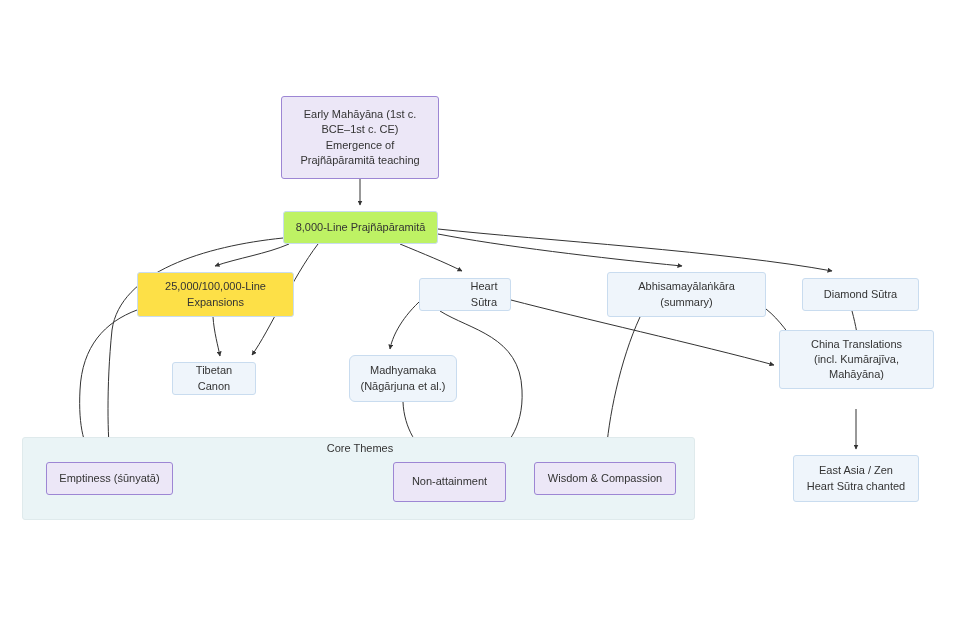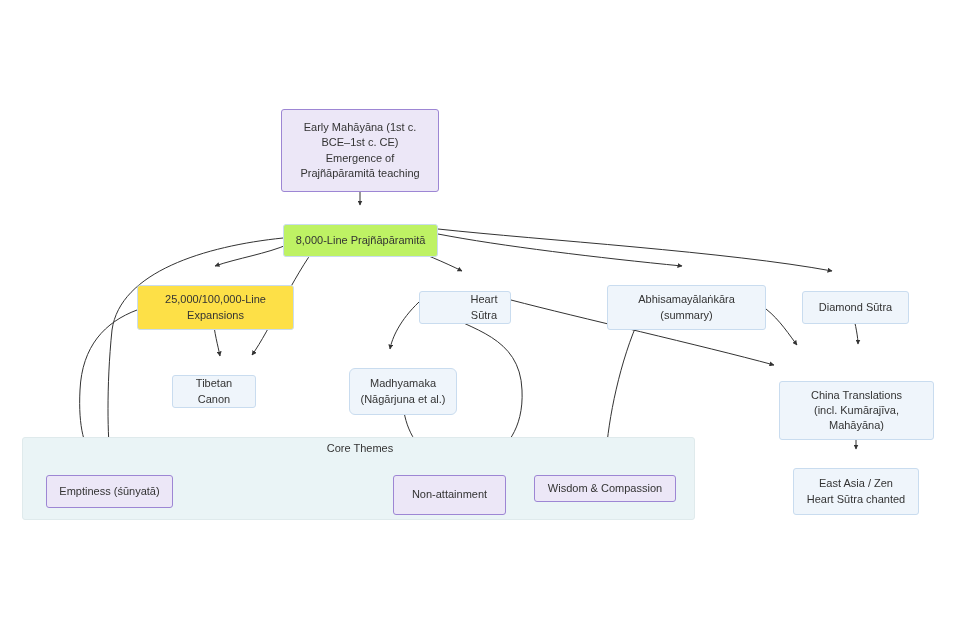--- a/index.html
+++ b/index.html
@@ -17,21 +17,20 @@
   .cluster-label{
     position:absolute;font-size:11px;color:#333333;white-space:nowrap;
     transform:translateX(-50%);
   }
   .node{
     position:absolute;box-sizing:border-box;
     display:flex;align-items:center;justify-content:center;
     text-align:center;border-radius:3px;
     font-size:11px;line-height:1.38;color:#333333;
     padding:4px 8px;
-    margin-top:13px;
   }
   .node.blue{background:#eff5fb;border:1px solid #c9dcef;}
   .node.purple{background:#ece7f7;border:1px solid #9d86d4;}
   .node span{display:block;}
 </style>
 </head>
 <body>
 
 <div id="stage">
 
@@ -90,54 +89,54 @@
         <div>
           <span>Heart Sūtra</span>
         </div>
       </div>
       <div class="node blue" style="left: 607px; top: 272px; width: 159px; height: 45px; background: rgb(239, 245, 251); border-color: rgb(201, 220, 239);">
         <div>
           <span>Abhisamayālaṅkāra</span>
           <span>(summary)</span>
         </div>
       </div>
-      <div class="node blue" style="left: 802px; top: 278px; width: 107px; height: 33px; background: rgb(239, 245, 251); border-color: rgb(201, 220, 239);">
+      <div class="node blue" style="left: 802px; top: 278px; width: 117px; height: 33px; background: rgb(239, 245, 251); border-color: rgb(201, 220, 239);">
         <div>
           <span>Diamond Sūtra</span>
         </div>
       </div>
       <div class="node blue" style="left: 172px; top: 362px; width: 84px; height: 33px; background: rgb(239, 245, 251); border-color: rgb(201, 220, 239);">
         <div>
           <span>Tibetan Canon</span>
         </div>
       </div>
       <div class="node blue" style="left: 349px; top: 355px; width: 108px; height: 47px; background: rgb(239, 245, 251); border-color: rgb(201, 220, 239); border-radius: 6px;">
         <div>
           <span>Madhyamaka</span>
           <span>(Nāgārjuna et al.)</span>
         </div>
       </div>
-      <div class="node blue" style="left: 779px; top: 368px; width: 155px; height: 59px; background: rgb(239, 245, 251); border-color: rgb(201, 220, 239);">
+      <div class="node blue" style="left: 779px; top: 330px; width: 155px; height: 59px; background: rgb(239, 245, 251); border-color: rgb(201, 220, 239);">
         <div>
           <span>China Translations</span>
           <span>(incl. Kumārajīva,</span>
           <span>Mahāyāna)</span>
         </div>
       </div>
       <div class="node purple" style="left: 46px; top: 462px; width: 127px; height: 33px; background: rgb(236, 231, 247); border-color: rgb(157, 134, 212);">
         <div>
           <span>Emptiness (śūnyatā)</span>
         </div>
       </div>
       <div class="node purple" style="left: 393px; top: 462px; width: 113px; height: 40px; background: rgb(236, 231, 247); border-color: rgb(157, 134, 212);">
         <div>
           <span>Non-attainment</span>
         </div>
       </div>
-      <div class="node purple" style="left: 534px; top: 462px; width: 142px; height: 27px; background: rgb(236, 231, 247); border-color: rgb(157, 134, 212);">
+      <div class="node purple" style="left: 534px; top: 462px; width: 142px; height: 33px; background: rgb(236, 231, 247); border-color: rgb(157, 134, 212);">
         <div>
           <span>Wisdom &amp; Compassion</span>
         </div>
       </div>
       <div class="node blue" style="left: 793px; top: 455px; width: 126px; height: 47px; background: rgb(239, 245, 251); border-color: rgb(201, 220, 239);">
         <div>
           <span>East Asia / Zen</span>
           <span>Heart Sūtra chanted</span>
         </div>
       </div>

